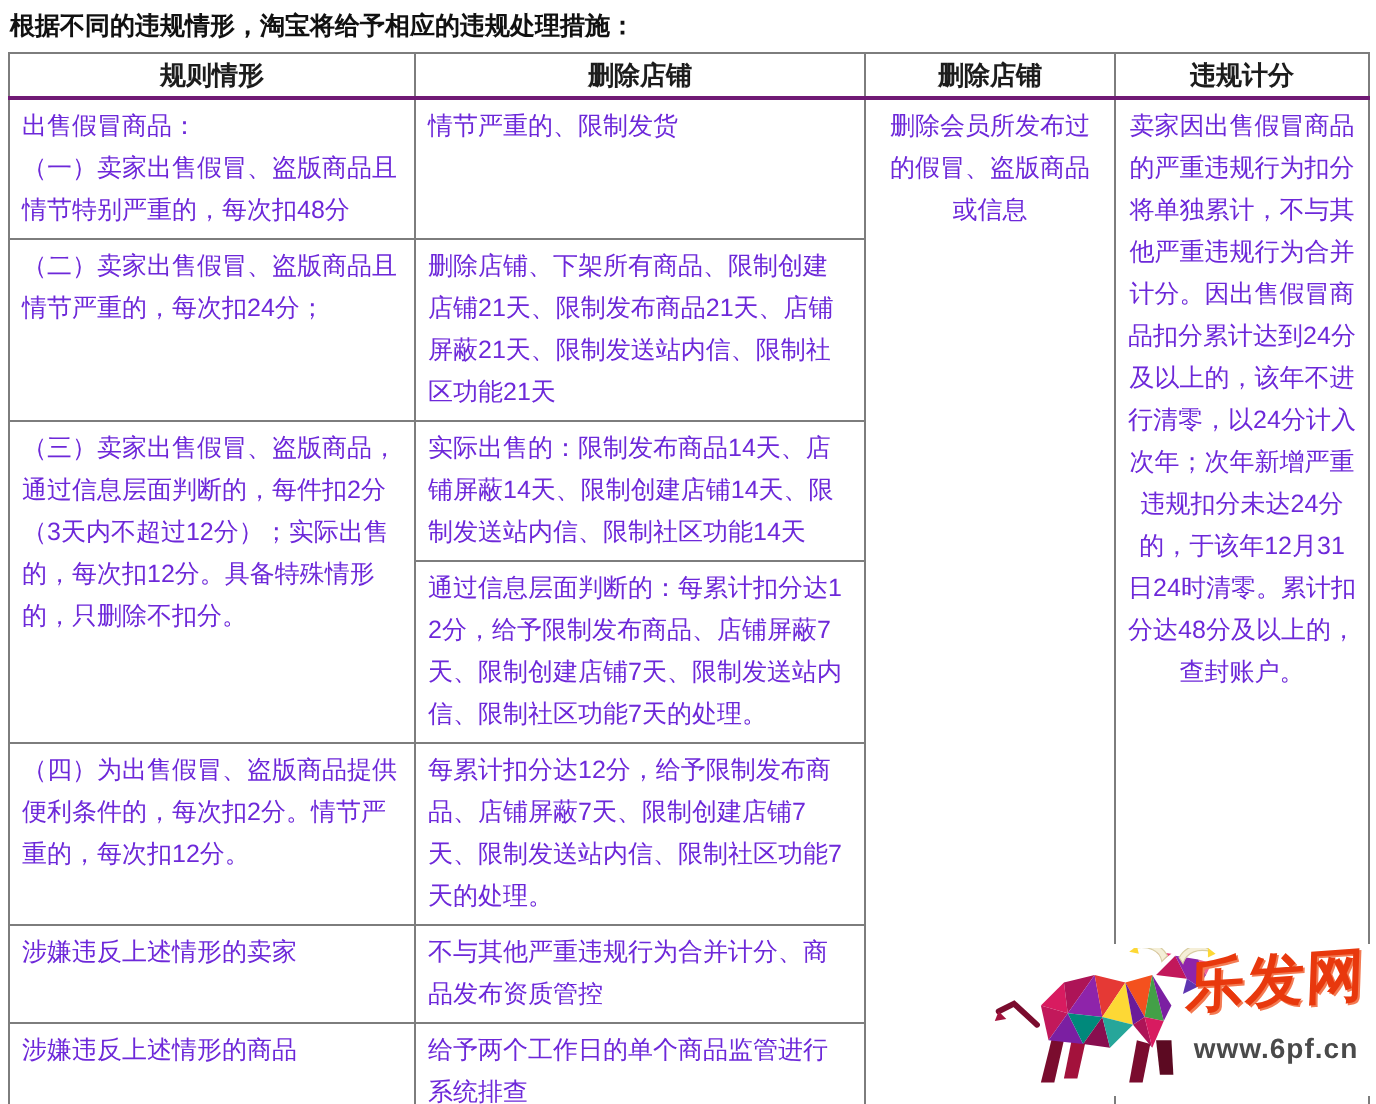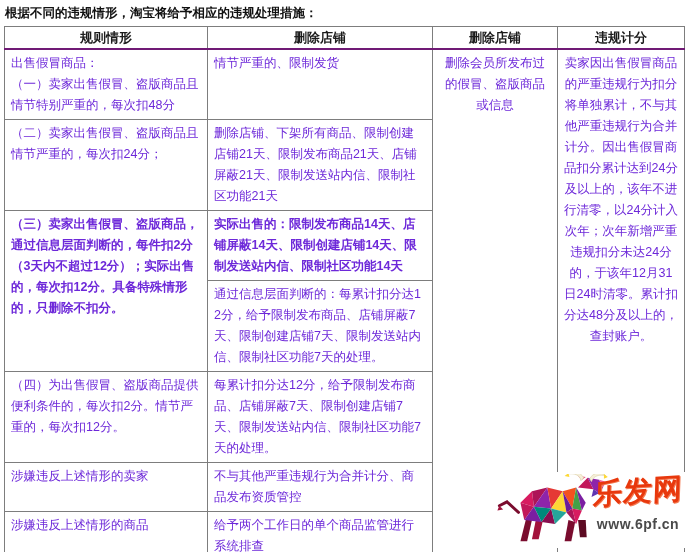--- a/index.html
+++ b/index.html
@@ -14,21 +14,21 @@
   }
   table.rules th{
     text-align:center;vertical-align:middle;font-size:13px;font-weight:bold;color:#1c1c1c;
     padding:2px 2px;line-height:17px;border-bottom:2px solid #701a75;background:#fff;
   }
   td.c-situation{}
   td.c-measure{}
   td.c-correction{text-align:center;padding-top:5px;}
   td.c-score{text-align:center;font-size:12px;line-height:21.5px;padding:4px 3px;}
   .h-header{height:20px;}
-  .h-r1{height:62px;} .h-r2{height:82px;} .h-r3a{height:69px;font-weight:bold;} .h-r3b{height:82px;}
+  .h-r1{height:62px;} .h-r2{height:82px;} .h-r3a{height:69px;} .h-r3b{height:82px;}
   .h-r4{height:82px;} .h-r5{height:38px;margin-left:20px;} .h-r6{height:42px;}
   .watermark{
     position:absolute;right:0;bottom:4px;width:192px;height:76px;background:#ffffff;
     display:block;z-index:5;
   }
   .bull{position:absolute;left:0;bottom:2px;width:118px;height:72px;}
   .wm-text{position:absolute;right:2px;top:2px;width:96px;text-align:center;}
   .wm-name{font-size:29px;font-weight:bold;color:#e8380d;line-height:34px;
     transform:rotate(-4deg) skewX(-6deg);letter-spacing:1px;
     font-family:"Liberation Serif","DejaVu Serif",serif;text-shadow:1px 1px 0 #f37a52;}

